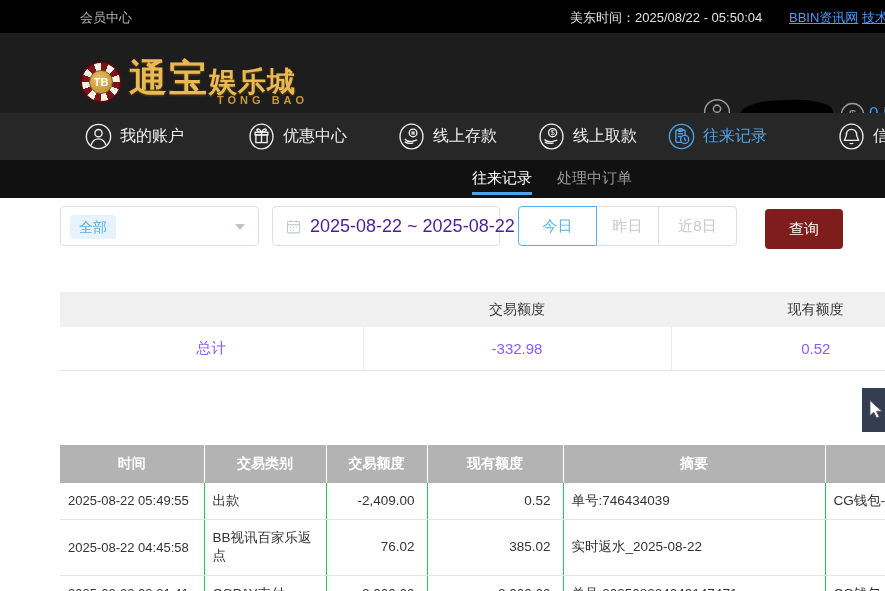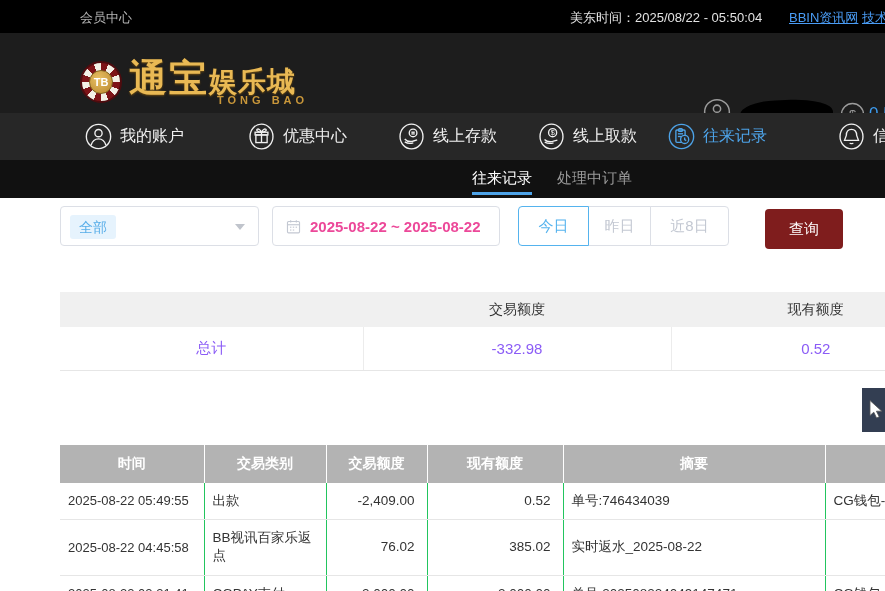--- a/index.html
+++ b/index.html
@@ -49,25 +49,25 @@
   
   .f-select { position:absolute; left:60px; top:206px; width:199px; height:40px; background:#fff;
     border:1px solid #dcdfe6; border-radius:4px; cursor:pointer; }
   .f-chip { position:absolute; left:9px; top:8px; height:24px; line-height:24px; padding:0 9px;
     background:#e6f3fd; color:#57ade8; font-size:14px; border-radius:3px; }
   .f-caret { position:absolute; right:13px; top:17px; width:0; height:0;
     border-left:5px solid transparent; border-right:5px solid transparent; border-top:6px solid #c0c4cc; }
   .f-date { position:absolute; left:272px; top:206px; width:228px; height:40px; background:#fff;
     border:1px solid #dcdfe6; border-radius:4px; cursor:text; display:flex; align-items:center; }
   .f-date svg { width:17px; height:17px; margin:0 8px 0 12px; color:#c3c8d2; flex:none; }
-  .f-date .dtext { font-size:15px; color:#ec4899; white-space:nowrap;font-weight:bold; }
+  .f-date .dtext { font-size:18px; color:#4c1d95; white-space:nowrap; }
   .qgroup { position:absolute; left:518px; top:206px; height:40px; display:flex; }
   .qbtn { height:40px; background:#fff; border:1px solid #dcdfe6; color:#c3c8d2; font-size:15px;
     display:flex; align-items:center; justify-content:center; cursor:pointer; }
-  .qbtn.q0 { width:71px; border-radius:4px 0 0 4px; }
+  .qbtn.q0 { width:79px; border-radius:4px 0 0 4px; }
   .qbtn.q1 { width:63px; margin-left:-1px; }
   .qbtn.q2 { width:79px; margin-left:-1px; border-radius:0 4px 4px 0; }
   .qbtn.active { border:1px solid #55b3ee; color:#55b3ee; z-index:2; }
   .search-btn { position:absolute; left:765px; top:209px; width:78px; height:40px; background:#7f1d1d;
     color:#fff; font-size:15px; border:none; border-radius:4px; cursor:pointer; }
 
   
   .summary { position:absolute; left:60px; top:292px; width:900px; border-collapse:collapse; table-layout:fixed; }
   .summary th { height:35px; background:#f0f0f0; font-weight:normal; font-size:14px; color:#333; text-align:center; }
   .summary td { height:43px; background:#fff; font-size:15px; color:#8b5cf6; text-align:center;

